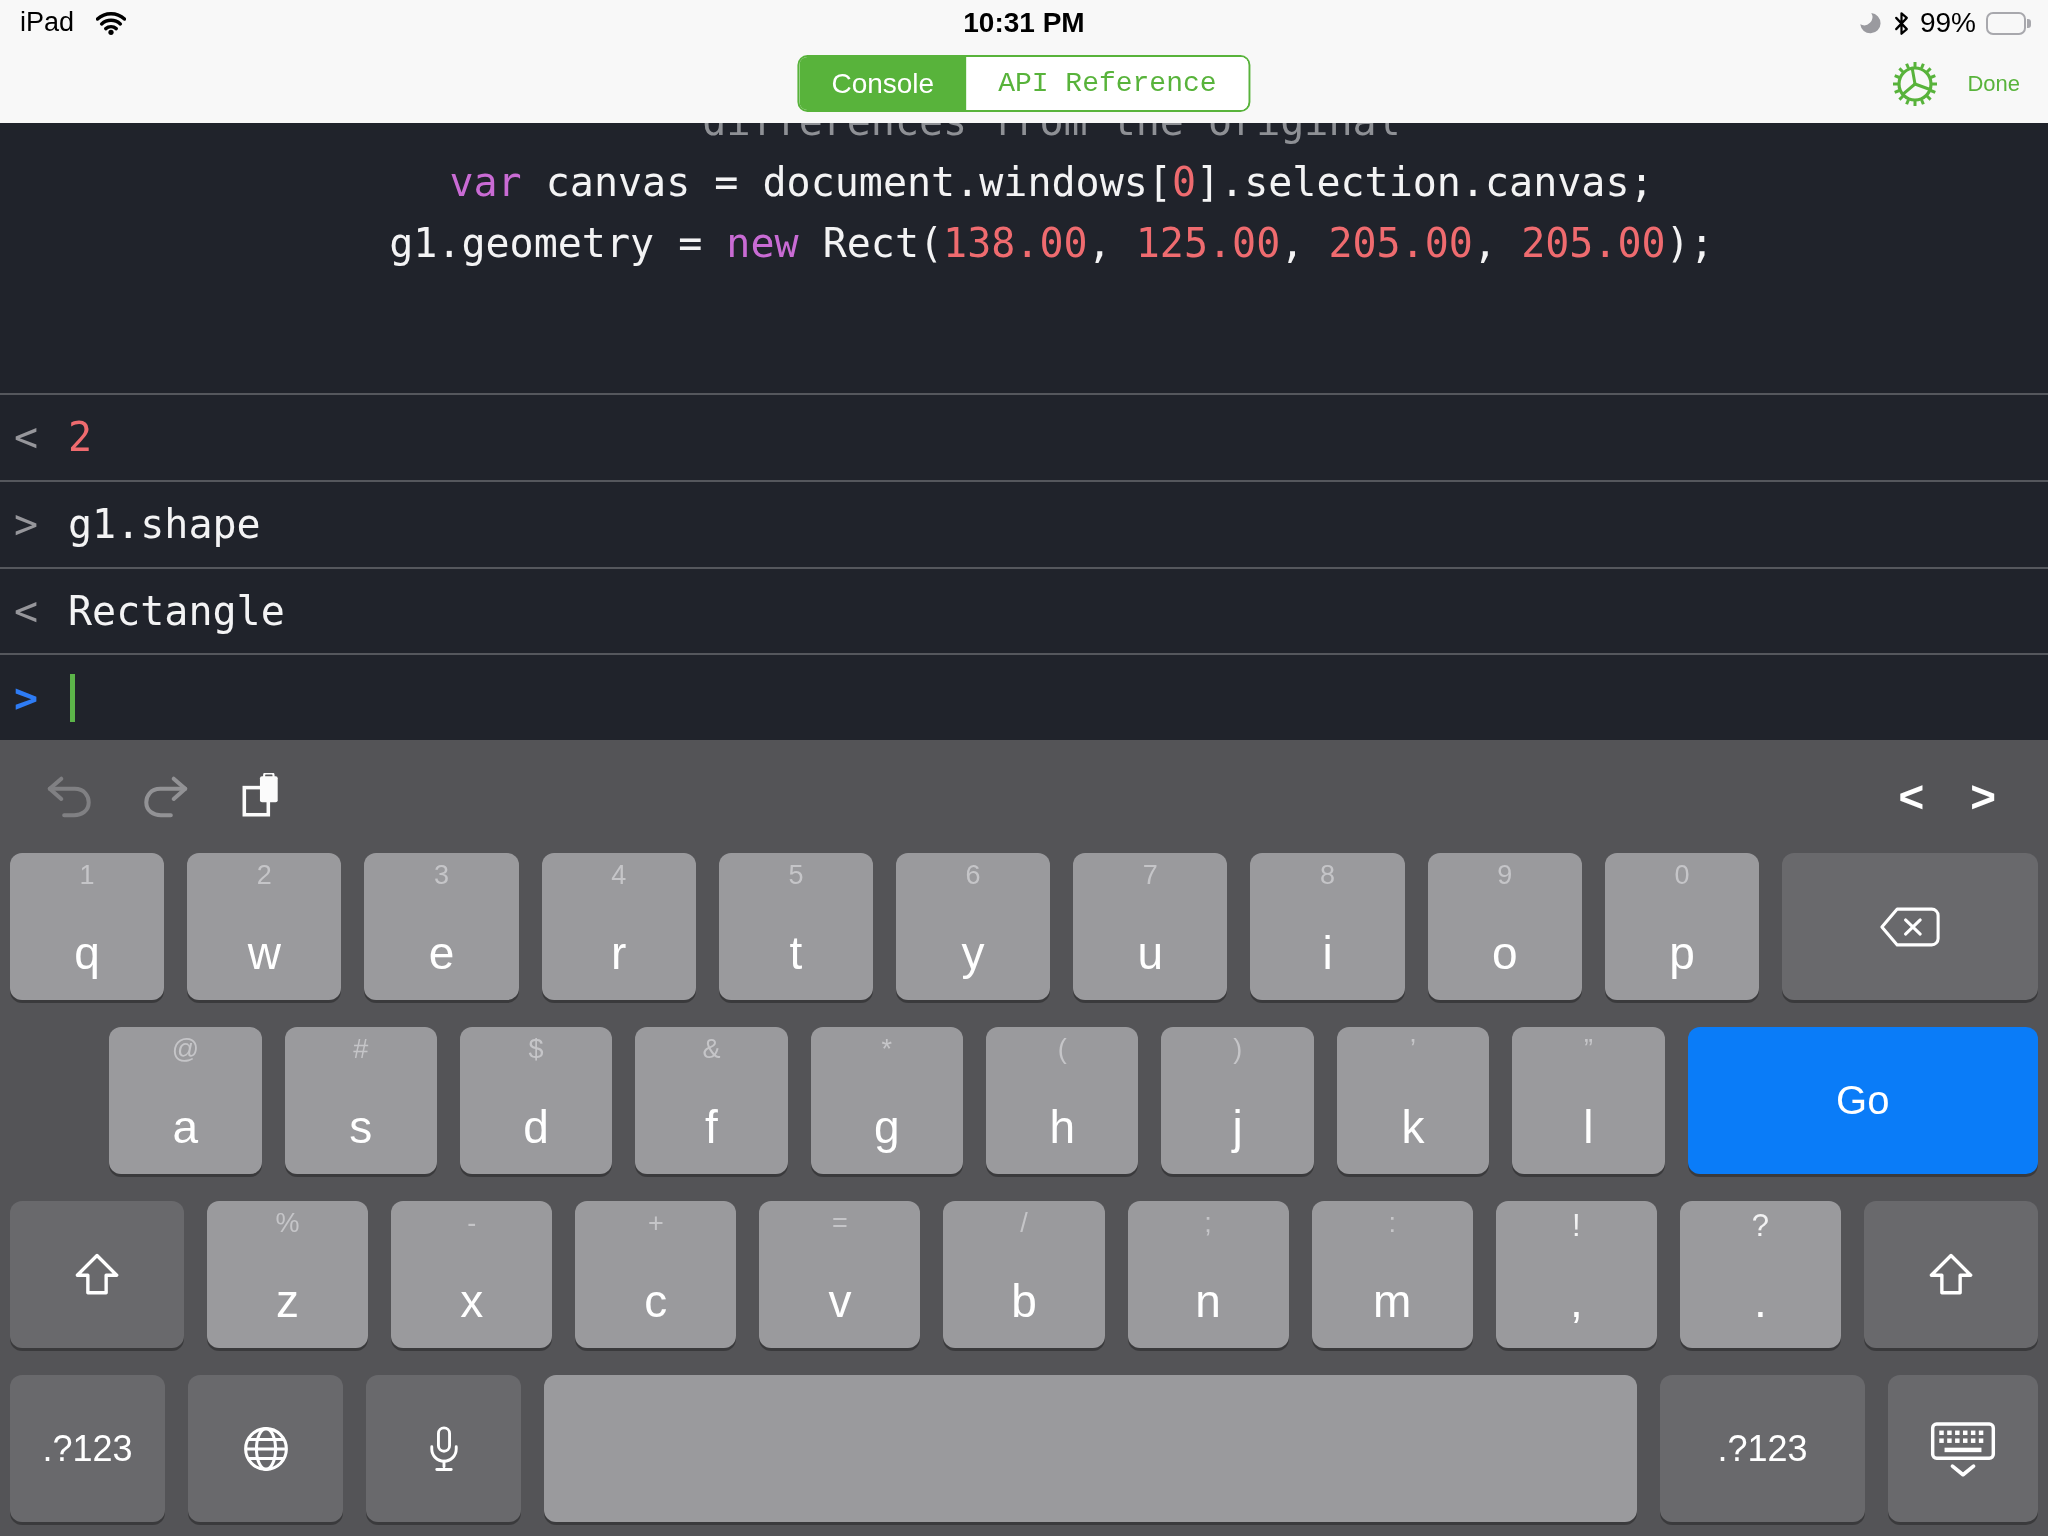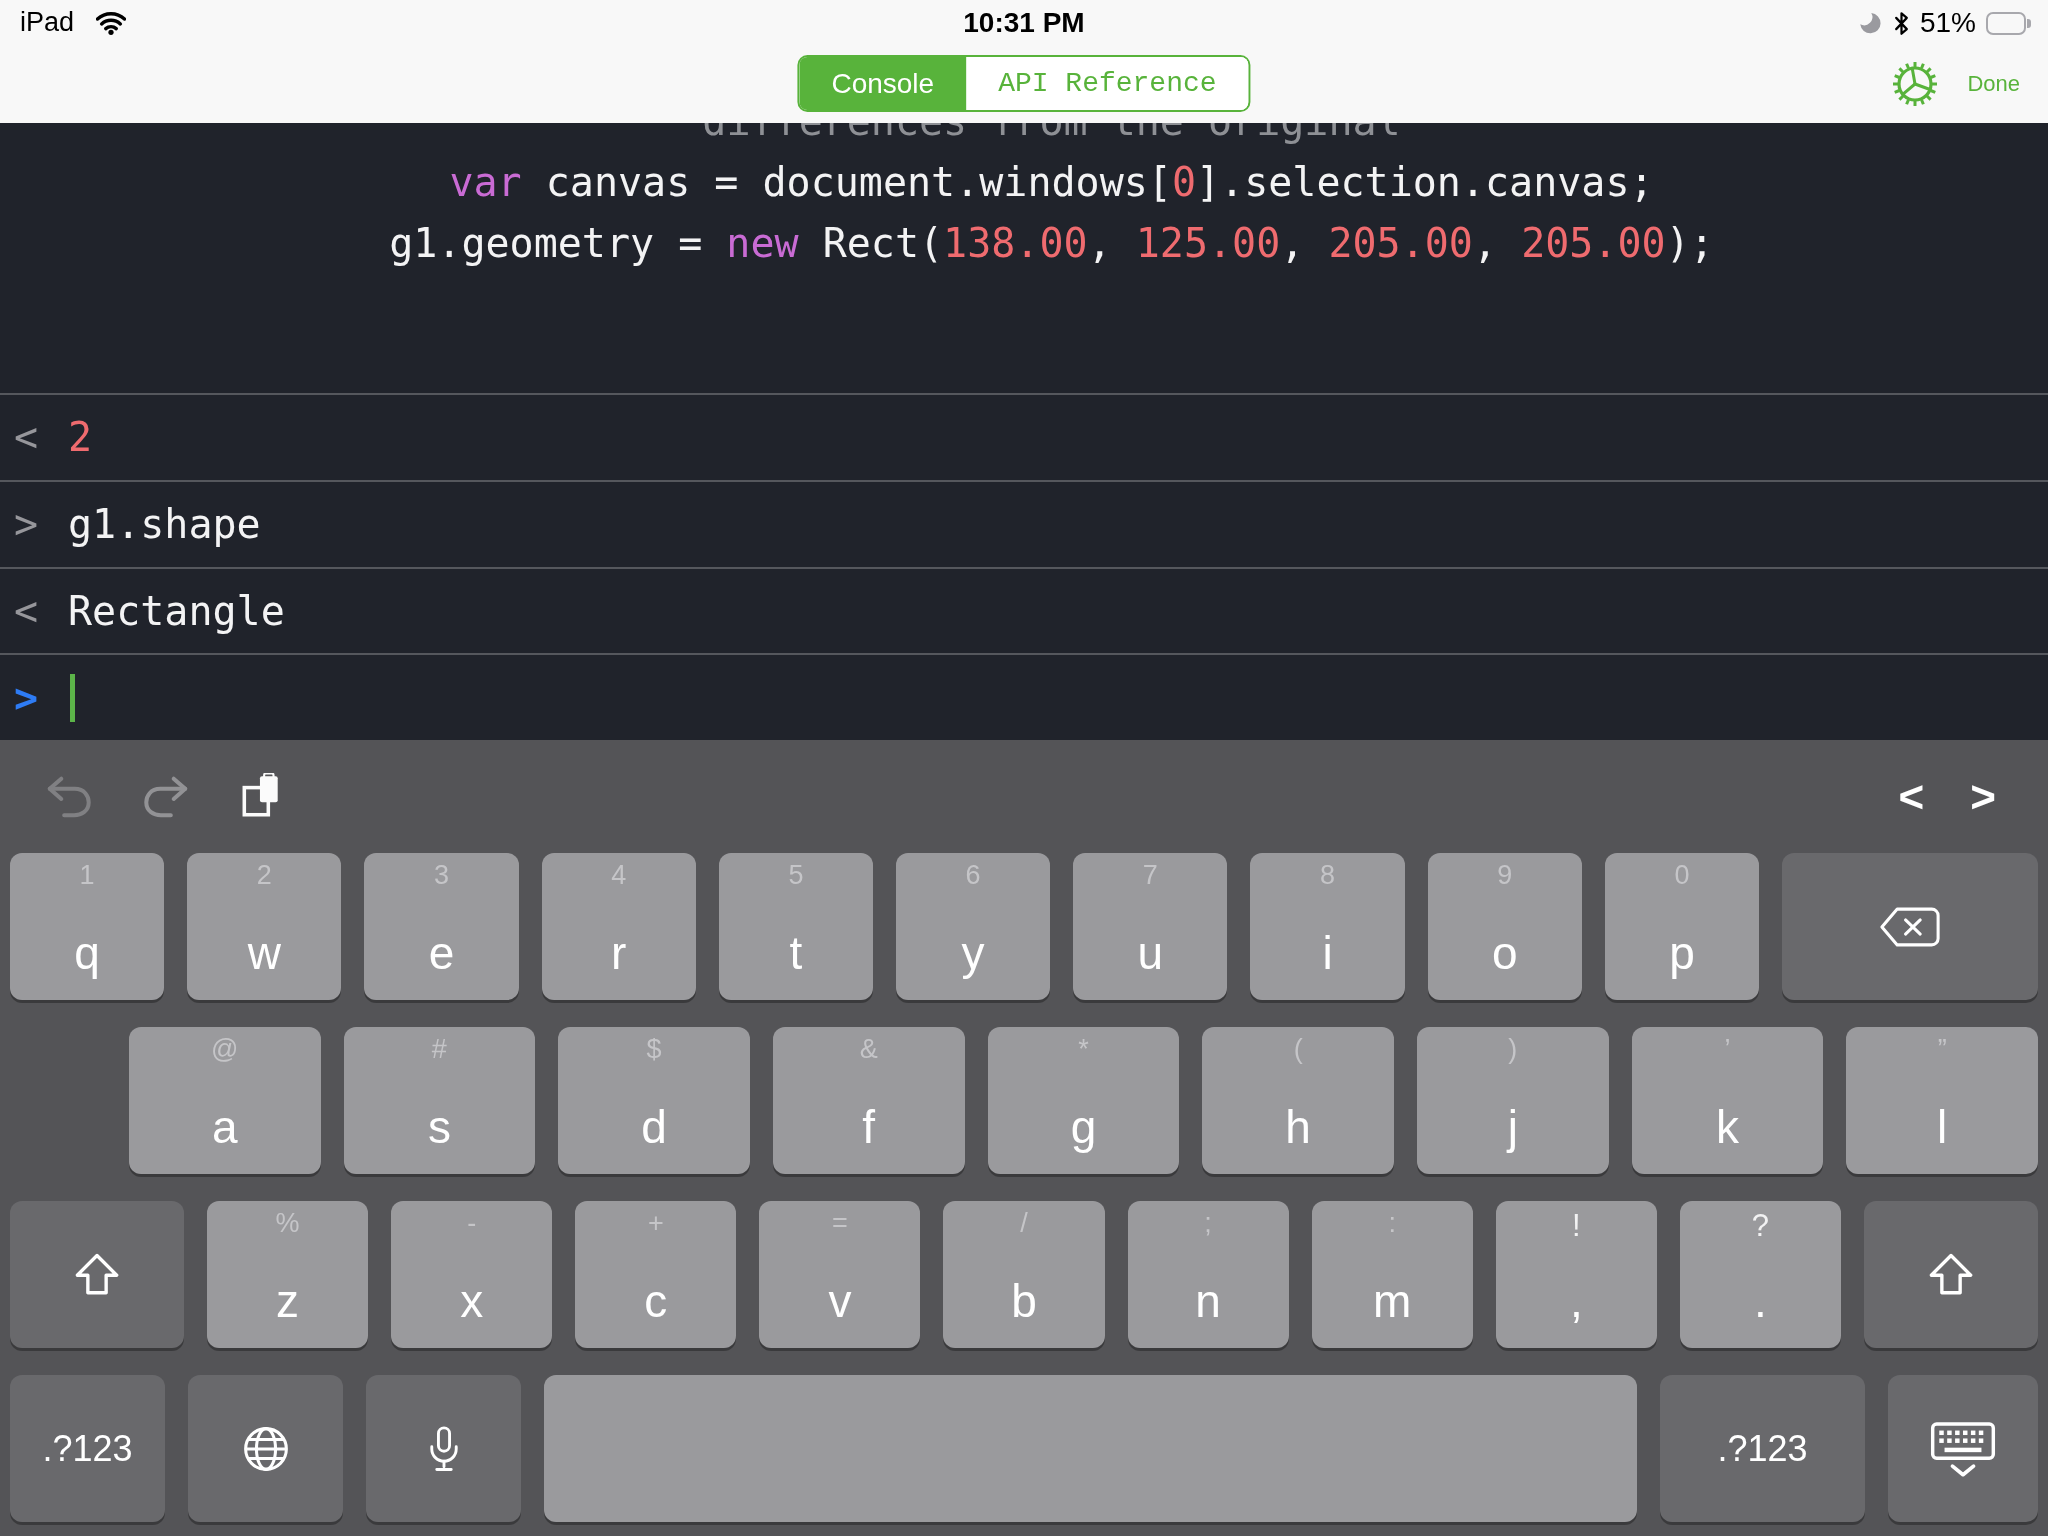--- a/index.html
+++ b/index.html
@@ -93,21 +93,21 @@
         <span>
           <svg width="26" height="26" viewBox="0 0 24 24">
             <path d="M21 13.2 A9.4 9.4 0 1 1 10.8 2.8 A7.6 7.6 0 0 0 21 13.2 Z" fill="#9a9a9f" transform="scale(-1,1) translate(-24,0)"></path>
           </svg>
         </span>
         <span>
           <svg width="17" height="27" viewBox="0 0 16 24">
             <path d="M3 6.7 L13 17.3 L8 21.6 V2.4 L13 6.7 L3 17.3" stroke="#000" stroke-width="2.1" fill="none" stroke-linecap="round" stroke-linejoin="round"></path>
           </svg>
         </span>
-        <span class="sb-batt-pct">51%</span>
+        <span class="sb-batt-pct">99%</span>
         <span class="battery">
           <span class="battery-body"><span class="battery-fill"></span></span>
           <span class="battery-nub"></span>
         </span>
       </div>
     </div>
     <div class="toolbar">
       <div class="seg-group">
         <div class="seg active">Console</div>
         <div class="seg inactive">API Reference</div>
@@ -283,20 +283,23 @@
             <span class="main">j</span>
           </div>
           <div class="key light" style="flex: 1 1 0px;">
             <span class="sub">’</span>
             <span class="main">k</span>
           </div>
           <div class="key light" style="flex: 1 1 0px;">
             <span class="sub">”</span>
             <span class="main">l</span>
           </div>
+          <div class="key blue" style="flex: 2.3 1 0px;">
+            <span class="label big">Go</span>
+          </div>
         </div>
         <div class="kb-row">
           <div class="key dark" style="flex: 1.08 1 0px;">
             <span>
               <svg width="48" height="45" viewBox="0 0 34 32" fill="none">
                 <path d="M17 2.5 L31 16.5 H23.5 V29 H10.5 V16.5 H3 Z" stroke="#fff" stroke-width="2.4" stroke-linejoin="round"></path>
               </svg>
             </span>
           </div>
           <div class="key light" style="flex: 1 1 0px;">

